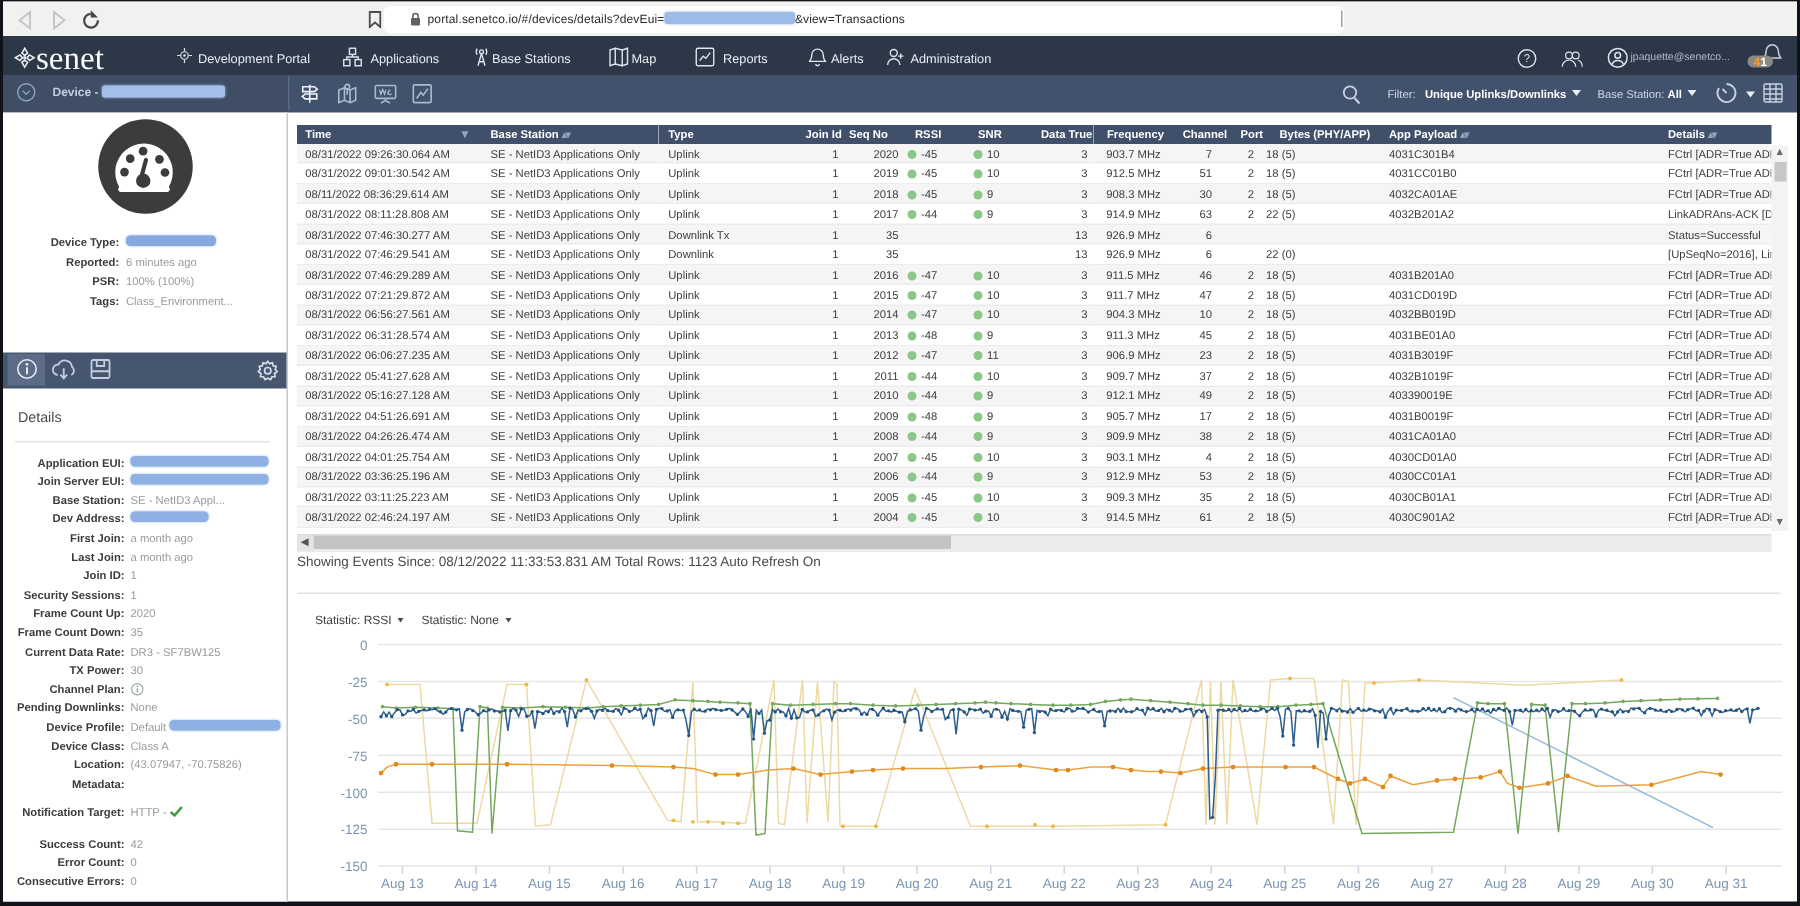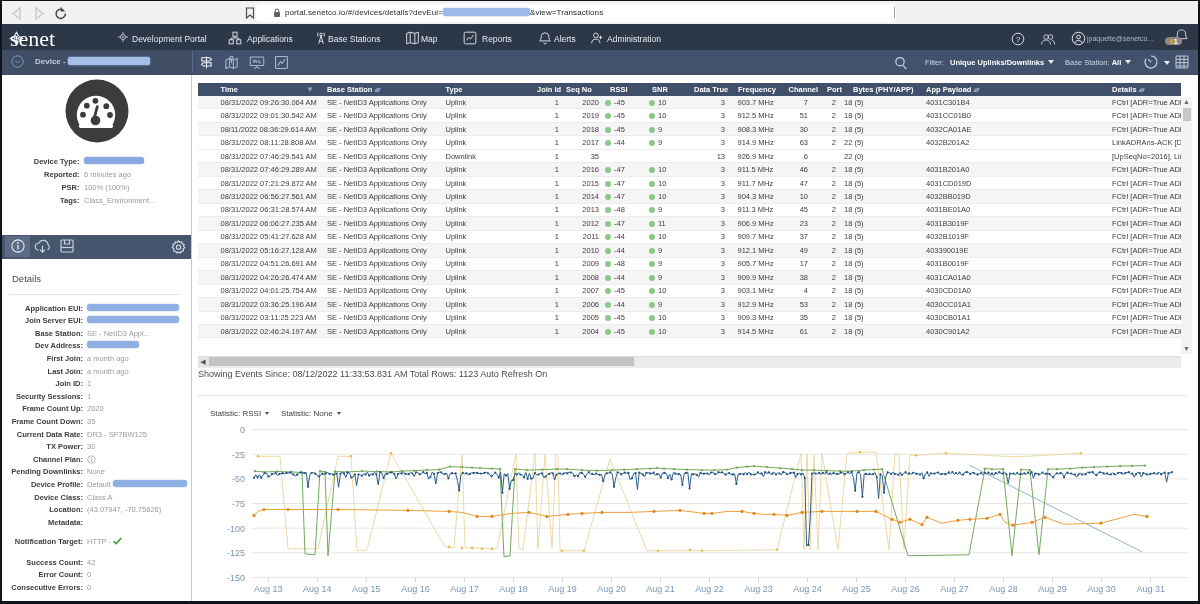--- a/index.html
+++ b/index.html
@@ -8,21 +8,21 @@
 .abs{position:absolute}
 
 #chrome{left:0;top:0;width:1196px;height:22.5px;background:#f1f1f2}
 #urlbar{left:254px;top:2.5px;width:640px;height:18px;background:#fff;border-radius:4px}
 #urltext{left:283px;top:7px;font-size:8px;color:#27292e;letter-spacing:.1px}
 .redact{display:inline-block;background:#94b3e2;border-radius:2px;box-shadow:0 0 1.5px #94b3e2}
 
 #nav{left:0;top:22.5px;width:1196px;height:26px;background:#2c3747}
 .navitem{position:absolute;top:33px;font-size:8.5px;color:#e9edf3}
 .navico{position:absolute;top:30px}
-#logo{left:8px;top:25px;color:#fbfcfe;font-family:"Liberation Serif",serif;font-size:22px}
+#logo{left:22px;top:25px;color:#fbfcfe;font-family:"Liberation Serif",serif;font-size:22px}
 
 #subbar{left:0;top:48.5px;width:1196px;height:25px;background:#42526c}
 .subtxt{position:absolute;font-size:7.5px;color:#cdd8e8}
 .subtxt b{color:#fff;font-weight:bold}
 
 #sidebar{left:0;top:73.5px;width:188.5px;height:527.5px;background:#fff;border-right:1.5px solid #c9c9c9}
 .infrow{position:absolute;width:100%;font-size:7.5px}
 .inflab{position:absolute;right:111px;font-weight:bold;color:#3c3c3c;white-space:nowrap}
 .infval{position:absolute;left:82px;color:#9a9a9a;white-space:nowrap}
 #sidetools{position:absolute;left:0;top:160px;width:188.5px;height:24px;background:#46566f}
@@ -34,21 +34,21 @@
 .blur{display:inline-block;height:7px;background:#8fb0e2;border-radius:3px;box-shadow:0 0 1.5px #8fb0e2;vertical-align:0px}
 
 #grid{left:195.5px;top:82px;width:983.5px;border-collapse:collapse;table-layout:fixed;font-size:7.5px}
 #grid th{background:#41506a;color:#fff;font-weight:bold;height:13px;padding:0;text-align:left;white-space:nowrap;overflow:hidden;border:0}
 #grid td{height:12.47px;padding:0;color:#3d3d3d;white-space:nowrap;overflow:hidden;border:0}
 #grid tr.odd td{background:#f5f5f5}
 #grid tr.even td{background:#fff}
 #grid td{border-bottom:1px solid #ececec}
 .gdot{display:inline-block;width:6px;height:6px;border-radius:50%;background:#8bc788;vertical-align:-1px}
 .gv{margin-left:3px}
-#grid th.c0,#grid td.c0{padding-left:23px}
+#grid th.c0,#grid td.c0{padding-left:6px}
 #grid th.c1,#grid td.c1{padding-left:7px}
 #grid th.c2,#grid td.c2{padding-left:6.5px}
 #grid th.c3{padding-left:5px}#grid td.c3{text-align:right;padding-right:5px}
 #grid th.c4{padding-left:2px}#grid td.c4{text-align:right;padding-right:5px}
 #grid th.c5{padding-left:6px}#grid td.c5{padding-left:1px}
 #grid th.c6{padding-left:4px}#grid td.c6{padding-left:1px}
 #grid th.c7{padding-left:2px}#grid td.c7{text-align:right;padding-right:4px}
 #grid th.c8{padding-left:9px}#grid td.c8{padding-left:8.5px}
 #grid th.c9{padding-left:0.5px}#grid td.c9{text-align:right;padding-right:12px}
 #grid th.c10{padding-left:7px}#grid td.c10{text-align:right;padding-right:8px}
@@ -436,20 +436,36 @@
         <td class="c4">2017</td>
         <td class="c5"><span class="gdot"></span><span class="gv">-44</span></td>
         <td class="c6"><span class="gdot"></span><span class="gv">9</span></td>
         <td class="c7">3</td>
         <td class="c8">914.9 MHz</td>
         <td class="c9">63</td>
         <td class="c10">2</td>
         <td class="c11">22 (5)</td>
         <td class="c12">4032B201A2</td>
         <td class="c13">LinkADRAns-ACK [DR</td>
+      </tr>
+<tr class="odd">
+        <td class="c0">08/31/2022 07:46:30.277 AM</td>
+        <td class="c1">SE - NetID3 Applications Only</td>
+        <td class="c2">Downlink Tx</td>
+        <td class="c3">1</td>
+        <td class="c4">35</td>
+        <td class="c5"></td>
+        <td class="c6"></td>
+        <td class="c7">13</td>
+        <td class="c8">926.9 MHz</td>
+        <td class="c9">6</td>
+        <td class="c10"></td>
+        <td class="c11"></td>
+        <td class="c12"></td>
+        <td class="c13">Status=Successful</td>
       </tr>
 <tr class="even">
         <td class="c0">08/31/2022 07:46:29.541 AM</td>
         <td class="c1">SE - NetID3 Applications Only</td>
         <td class="c2">Downlink</td>
         <td class="c3">1</td>
         <td class="c4">35</td>
         <td class="c5"></td>
         <td class="c6"></td>
         <td class="c7">13</td>

